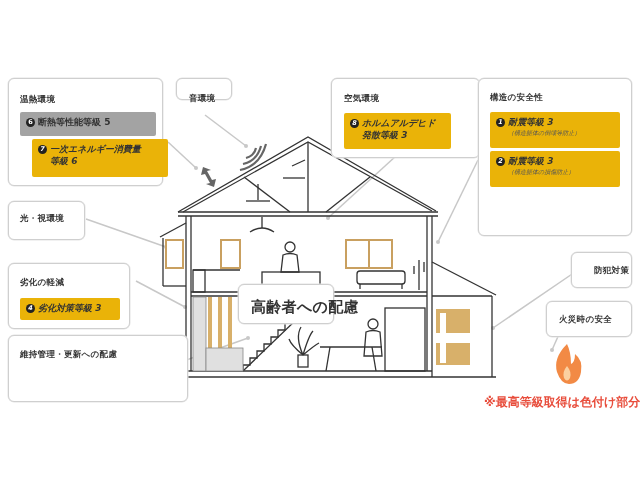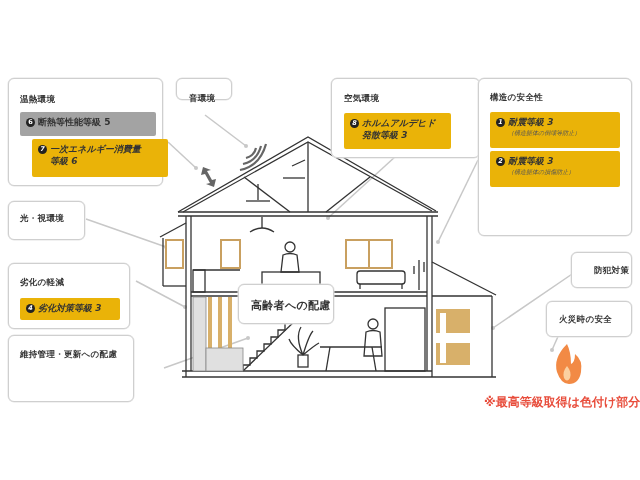--- a/index.html
+++ b/index.html
@@ -191,26 +191,26 @@
   <span class="title" style="left:11px;top:11px;">光・視環境</span>
 </div>
 
 <div class="box" style="left:8px;top:251px;width:122px;height:66px;margin-top:12px;">
   <span class="title" style="left:11px;top:13px;">劣化の軽減</span>
   <div class="item hl" style="left:11px;top:34px;width:100px;height:22px;">
     <span class="num">4</span><span>劣化対策等級 3</span>
   </div>
 </div>
 
-<div class="box" style="left:8px;top:335px;width:126px;height:67px;">
+<div class="box" style="left:8px;top:335px;width:180px;height:67px;">
   <span class="title" style="left:11px;top:13px;">維持管理・更新への配慮</span>
 </div>
 
 <div class="box" style="left:238px;top:284px;width:96px;height:40px;">
-  <span class="title" style="left:12px;top:13px;font-size:11px;">高齢者への配慮</span>
+  <span class="title" style="left:12px;top:13px;font-size:15px;">高齢者への配慮</span>
 </div>
 
 <div class="box" style="left:571px;top:252px;width:61px;height:36px;">
   <span class="title" style="left:22px;top:12px;">防犯対策</span>
 </div>
 
 <div class="box" style="left:546px;top:301px;width:86px;height:36px;">
   <span class="title" style="left:12px;top:12px;">火災時の安全</span>
 </div>
 

